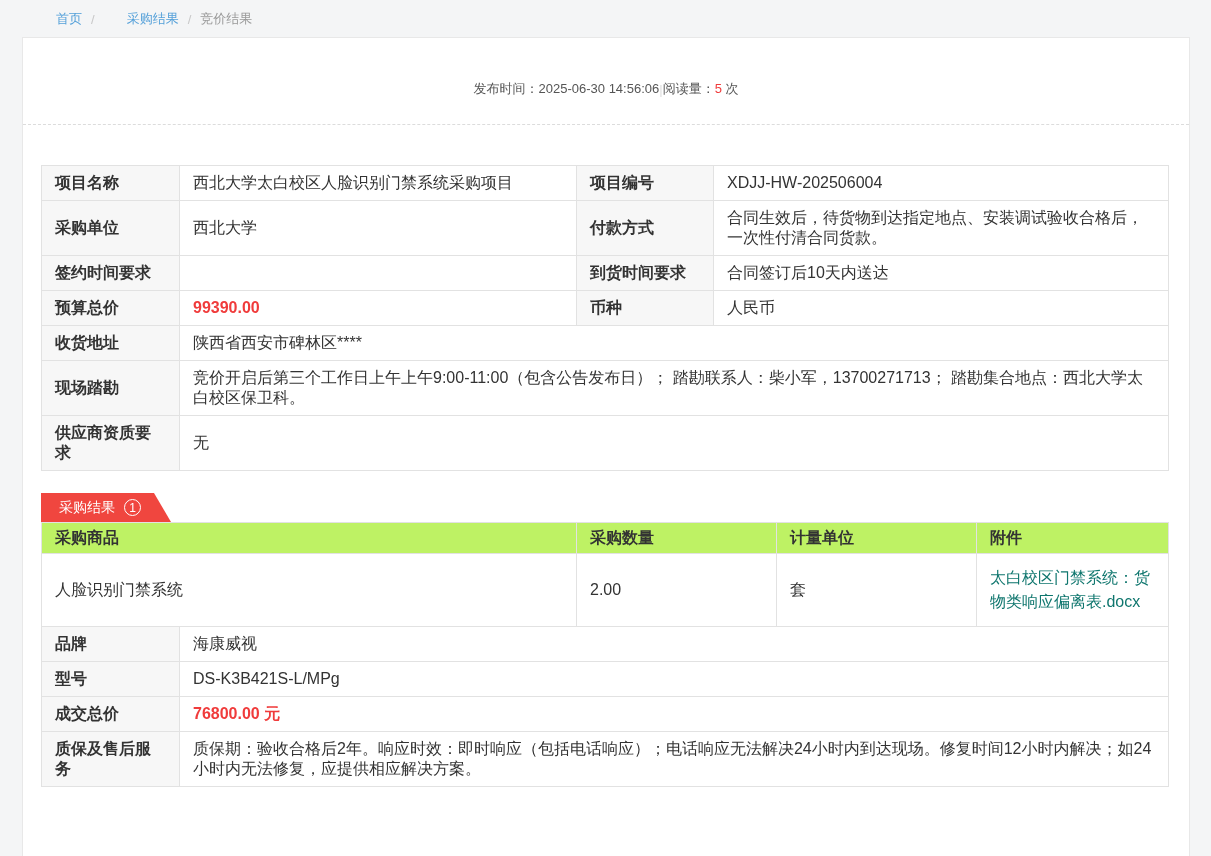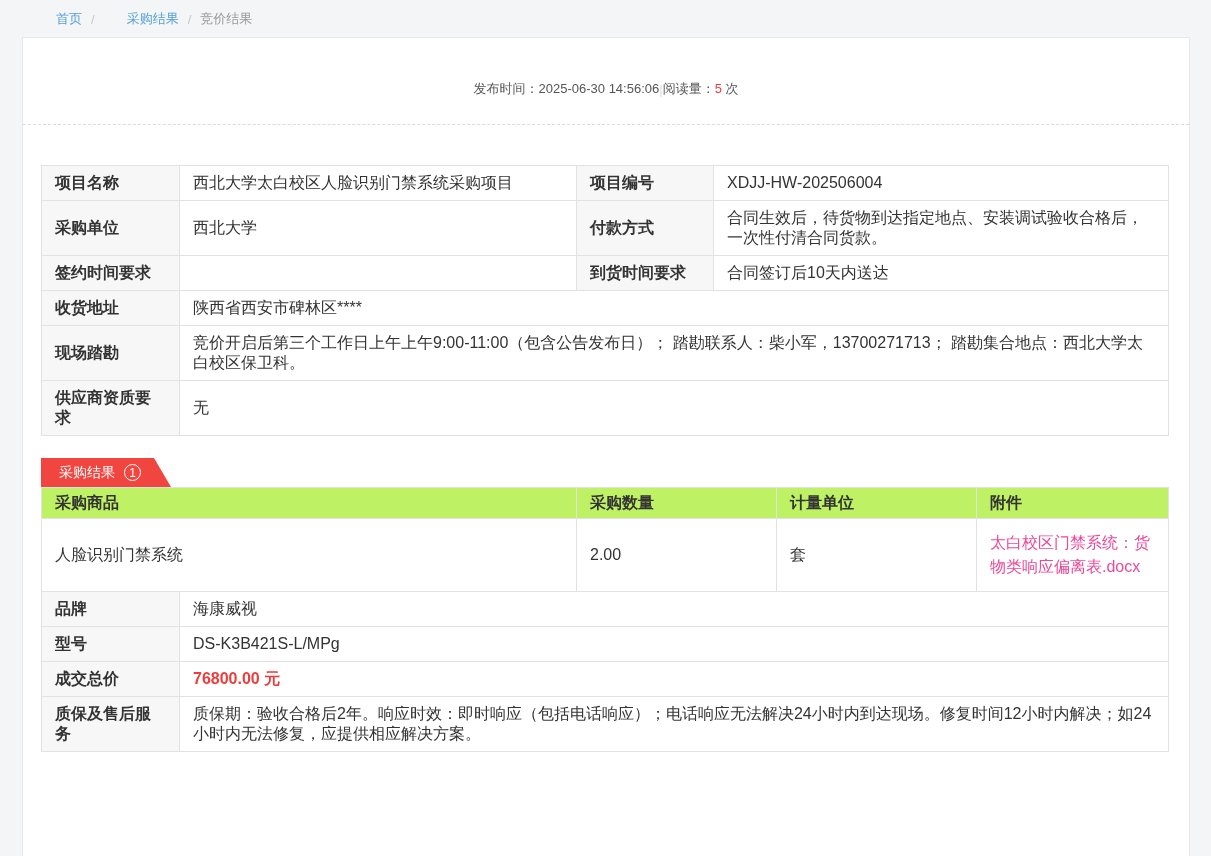--- a/index.html
+++ b/index.html
@@ -57,21 +57,21 @@
     height:29px; padding:0 30px 0 18px;
     clip-path:polygon(0 0, calc(100% - 17px) 0, 100% 100%, 0 100%);
   }
   .badge-num {
     width:17px; height:17px; border:1px solid #fff; border-radius:50%;
     display:flex; align-items:center; justify-content:center;
     font-size:12px; line-height:1;
   }
   .product-table th { background:#bef264; font-weight:bold; padding:5px 13px; }
   .product-table td { padding:12px 13px; }
-  .attach-link { color:#ec4899; text-decoration:none; cursor:pointer; line-height:24px; display:inline-block; }
+  .attach-link { color:#0f766e; text-decoration:none; cursor:pointer; line-height:24px; display:inline-block; }
   .detail-table { margin-top:-1px; }
 </style>
 </head>
 <body>
 
 <nav class="breadcrumb">
   <a class="crumb-link">首页</a>
   <span class="crumb-sep">/</span>
   <a class="crumb-link">采购结果</a>
   <span class="crumb-sep">/</span>
@@ -118,20 +118,26 @@
           <td class="label-cell">付款方式</td>
           <td class="value-cell">合同生效后，待货物到达指定地点、安装调试验收合格后，一次性付清合同货款。</td>
         </tr>
         <tr>
           <td class="label-cell">签约时间要求</td>
           <td class="value-cell"></td>
           <td class="label-cell">到货时间要求</td>
           <td class="value-cell">合同签订后10天内送达</td>
         </tr>
         <tr>
+          <td class="label-cell">预算总价</td>
+          <td class="value-cell price">99390.00</td>
+          <td class="label-cell">币种</td>
+          <td class="value-cell">人民币</td>
+        </tr>
+        <tr>
           <td class="label-cell">收货地址</td>
           <td class="value-cell" colspan="3">陕西省西安市碑林区****</td>
         </tr>
         <tr>
           <td class="label-cell">现场踏勘</td>
           <td class="value-cell" colspan="3">竞价开启后第三个工作日上午上午9:00-11:00（包含公告发布日）； 踏勘联系人：柴小军，13700271713； 踏勘集合地点：西北大学太白校区保卫科。</td>
         </tr>
         <tr>
           <td class="label-cell">供应商资质要求</td>
           <td class="value-cell" colspan="3">无</td>

